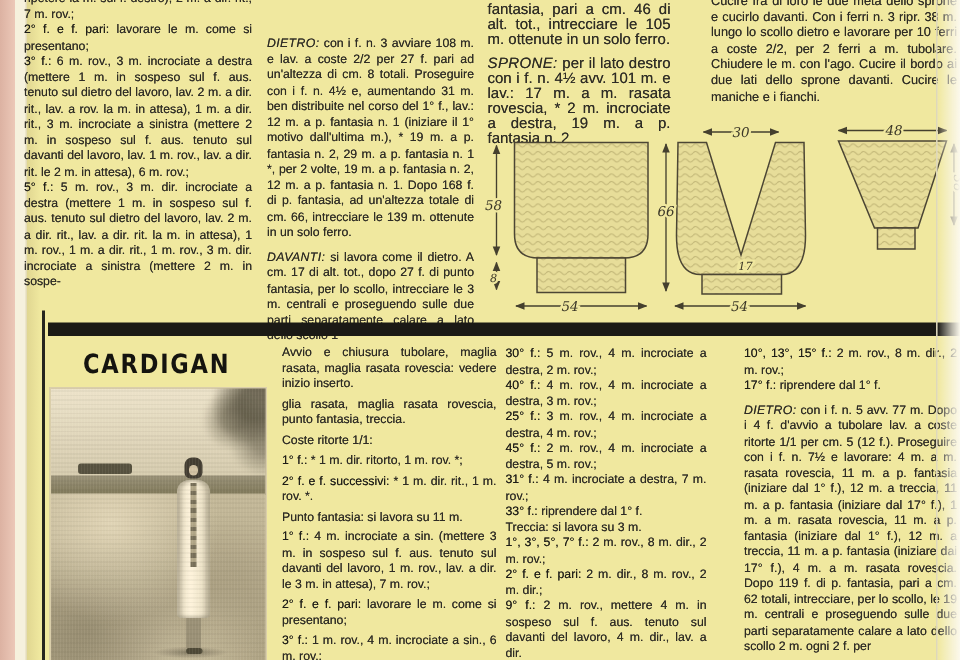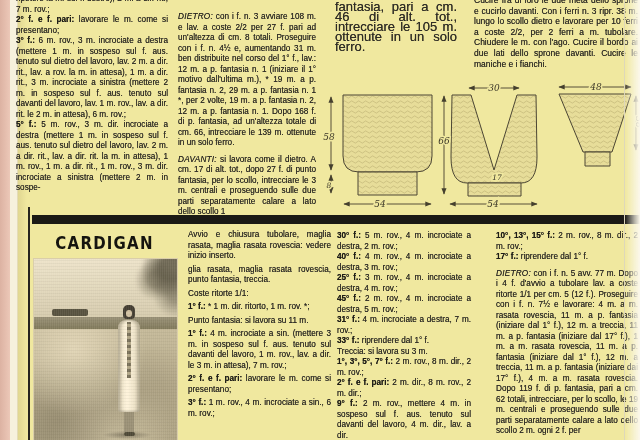--- a/index.html
+++ b/index.html
@@ -12,28 +12,28 @@
               border-right:1px solid #e4dcb8;}
   .bind-shadow{position:absolute;left:18px;top:0;width:9px;height:440px;
                background:linear-gradient(90deg,rgba(130,110,60,.14),rgba(130,110,60,0));}
   .edge-right{position:absolute;right:0;top:0;width:15px;height:440px;
               border-left:1px solid rgba(170,158,100,.35);
               background:linear-gradient(90deg,rgba(250,247,232,0),rgba(250,247,232,.7) 65%,#fbf8ec);}
   
   .col{position:absolute;text-align:justify;font-size:8.2px;line-height:10.5px;
        text-shadow:0 0 .35px rgba(46,44,37,.85);}
   .col .para{margin:0;}
-  .col .para b{font-weight:700;color:#1d1c16;margin-top:12px;}
+  .col .para b{font-weight:400;color:#1d1c16;margin-top:12px;}
   .col .para i.hdr{font-style:italic;letter-spacing:.25px;}
   .gap .para{margin-bottom:5px;}
   .gap-sm .para{margin-bottom:3px;}
   .para.has-hdr{margin-top:6px;}
   #top-col1{left:16px;top:-6px;width:152px;}
-  #top-col2{left:178px;top:6px;width:138px;}
-  #top-col3{left:335px;top:2px;width:122px;font-size:13px;line-height:10px;}
+  #top-col2{left:178px;top:18px;width:138px;}
+  #top-col3{left:325px;top:2px;width:122px;font-size:10px;line-height:10px;}
   #top-col4{left:474px;top:-5px;width:164px;font-size:8.5px;line-height:10.6px;}
   #low-colA{left:188px;top:230px;width:143px;height:210px;}
   #low-colB{left:337px;top:231px;width:134px;height:209px;}
   #low-colC{left:496px;top:231px;width:142px;height:209px;}
   
   .divider-bar{position:absolute;left:32px;top:215px;width:608px;height:9px;background:#1b1a15;}
   .vrule{position:absolute;left:28px;top:207px;width:2px;height:233px;background:#26251e;}
   
   .title{position:absolute;left:33px;top:232px;width:143px;margin:0;text-align:center;
          font-family:"DejaVu Sans",sans-serif;font-weight:700;font-size:15px;color:#15140f;
@@ -93,20 +93,21 @@
       <p class="para"><b>2° f. e f. pari:</b> lavorare le m. come si presentano;</p>
       <p class="para"><b>3° f.:</b> 6 m. rov., 3 m. incrociate a destra (mettere 1 m. in sospeso sul f. aus. tenuto sul dietro del lavoro, lav. 2 m. a dir. rit., lav. a rov. la m. in attesa), 1 m. a dir. rit., 3 m. incrociate a sinistra (mettere 2 m. in sospeso sul f. aus. tenuto sul davanti del lavoro, lav. 1 m. rov., lav. a dir. rit. le 2 m. in attesa), 6 m. rov.;</p>
       <p class="para"><b>5° f.:</b> 5 m. rov., 3 m. dir. incrociate a destra (mettere 1 m. in sospeso sul f. aus. tenuto sul dietro del lavoro, lav. 2 m. a dir. rit., lav. a dir. rit. la m. in attesa), 1 m. rov., 1 m. a dir. rit., 1 m. rov., 3 m. dir. incrociate a sinistra (mettere 2 m. in sospe-</p>
     </div>
   <div class="col gap" id="top-col2">
       <p class="para has-hdr"><i class="hdr">DIETRO:</i> con i f. n. 3 avviare 108 m. e lav. a coste 2/2 per 27 f. pari ad un'altezza di cm. 8 totali. Proseguire con i f. n. 4½ e, aumentando 31 m. ben distribuite nel corso del 1° f., lav.: 12 m. a p. fantasia n. 1 (iniziare il 1° motivo dall'ultima m.), * 19 m. a p. fantasia n. 2, 29 m. a p. fantasia n. 1 *, per 2 volte, 19 m. a p. fantasia n. 2, 12 m. a p. fantasia n. 1. Dopo 168 f. di p. fantasia, ad un'altezza totale di cm. 66, intrecciare le 139 m. ottenute in un solo ferro.</p>
       <p class="para has-hdr"><i class="hdr">DAVANTI:</i> si lavora come il dietro. A cm. 17 di alt. tot., dopo 27 f. di punto fantasia, per lo scollo, intrecciare le 3 m. centrali e proseguendo sulle due parti separatamente calare a lato dello scollo 1</p>
     </div>
   <div class="col gap" id="top-col3">
       <p class="para">fantasia, pari a cm. 46 di alt. tot., intrecciare le 105 m. ottenute in un solo ferro.</p>
+      <p class="para has-hdr"><i class="hdr">SPRONE:</i> per il lato destro con i f. n. 4½ avv. 101 m. e lav.: 17 m. a m. rasata rovescia, * 2 m. incrociate a destra, 19 m. a p. fantasia n. 2</p>
     </div>
   <div class="col" id="top-col4">
       <p class="para">Cucire fra di loro le due metà dello sprone e cucirlo davanti. Con i ferri n. 3 ripr. 38 m. lungo lo scollo dietro e lavorare per 10 ferri a coste 2/2, per 2 ferri a m. tubolare. Chiudere le m. con l'ago. Cucire il bordo ai due lati dello sprone davanti. Cucire le maniche e i fianchi.</p>
     </div>
 
   <svg class="schematics" viewBox="300 78 340 137" xmlns="http://www.w3.org/2000/svg">
     <defs>
       <pattern id="knit" width="7" height="5" patternUnits="userSpaceOnUse">
         <rect width="7" height="5" fill="#e7dd99"></rect>
         <path d="M0,2 q1.7,-2.2 3.5,0 q1.8,2.2 3.5,0" stroke="rgba(128,116,60,.38)" fill="none" stroke-width=".7"></path>
@@ -164,20 +165,21 @@
       <div class="ph-feet"></div>
     </div>
     <div class="ph-grain"></div>
   </div>
 
   <div class="col gap-sm" id="low-colA">
       <p class="para">Avvio e chiusura tubolare, maglia rasata, maglia rasata rovescia: vedere inizio inserto.</p>
       <p class="para">glia rasata, maglia rasata rovescia, punto fantasia, treccia.</p>
       <p class="para">Coste ritorte 1/1:</p>
       <p class="para"><b>1° f.:</b> * 1 m. dir. ritorto, 1 m. rov. *;</p>
+      <p class="para"><b>2° f. e f. successivi:</b> * 1 m. dir. rit., 1 m. rov. *.</p>
       <p class="para">Punto fantasia: si lavora su 11 m.</p>
       <p class="para"><b>1° f.:</b> 4 m. incrociate a sin. (mettere 3 m. in sospeso sul f. aus. tenuto sul davanti del lavoro, 1 m. rov., lav. a dir. le 3 m. in attesa), 7 m. rov.;</p>
       <p class="para"><b>2° f. e f. pari:</b> lavorare le m. come si presentano;</p>
       <p class="para"><b>3° f.:</b> 1 m. rov., 4 m. incrociate a sin., 6 m. rov.;</p>
     </div>
   <div class="col" id="low-colB">
       <p class="para"><b>30° f.:</b> 5 m. rov., 4 m. incrociate a destra, 2 m. rov.;</p>
       <p class="para"><b>40° f.:</b> 4 m. rov., 4 m. incrociate a destra, 3 m. rov.;</p>
       <p class="para"><b>25° f.:</b> 3 m. rov., 4 m. incrociate a destra, 4 m. rov.;</p>
       <p class="para"><b>45° f.:</b> 2 m. rov., 4 m. incrociate a destra, 5 m. rov.;</p>

